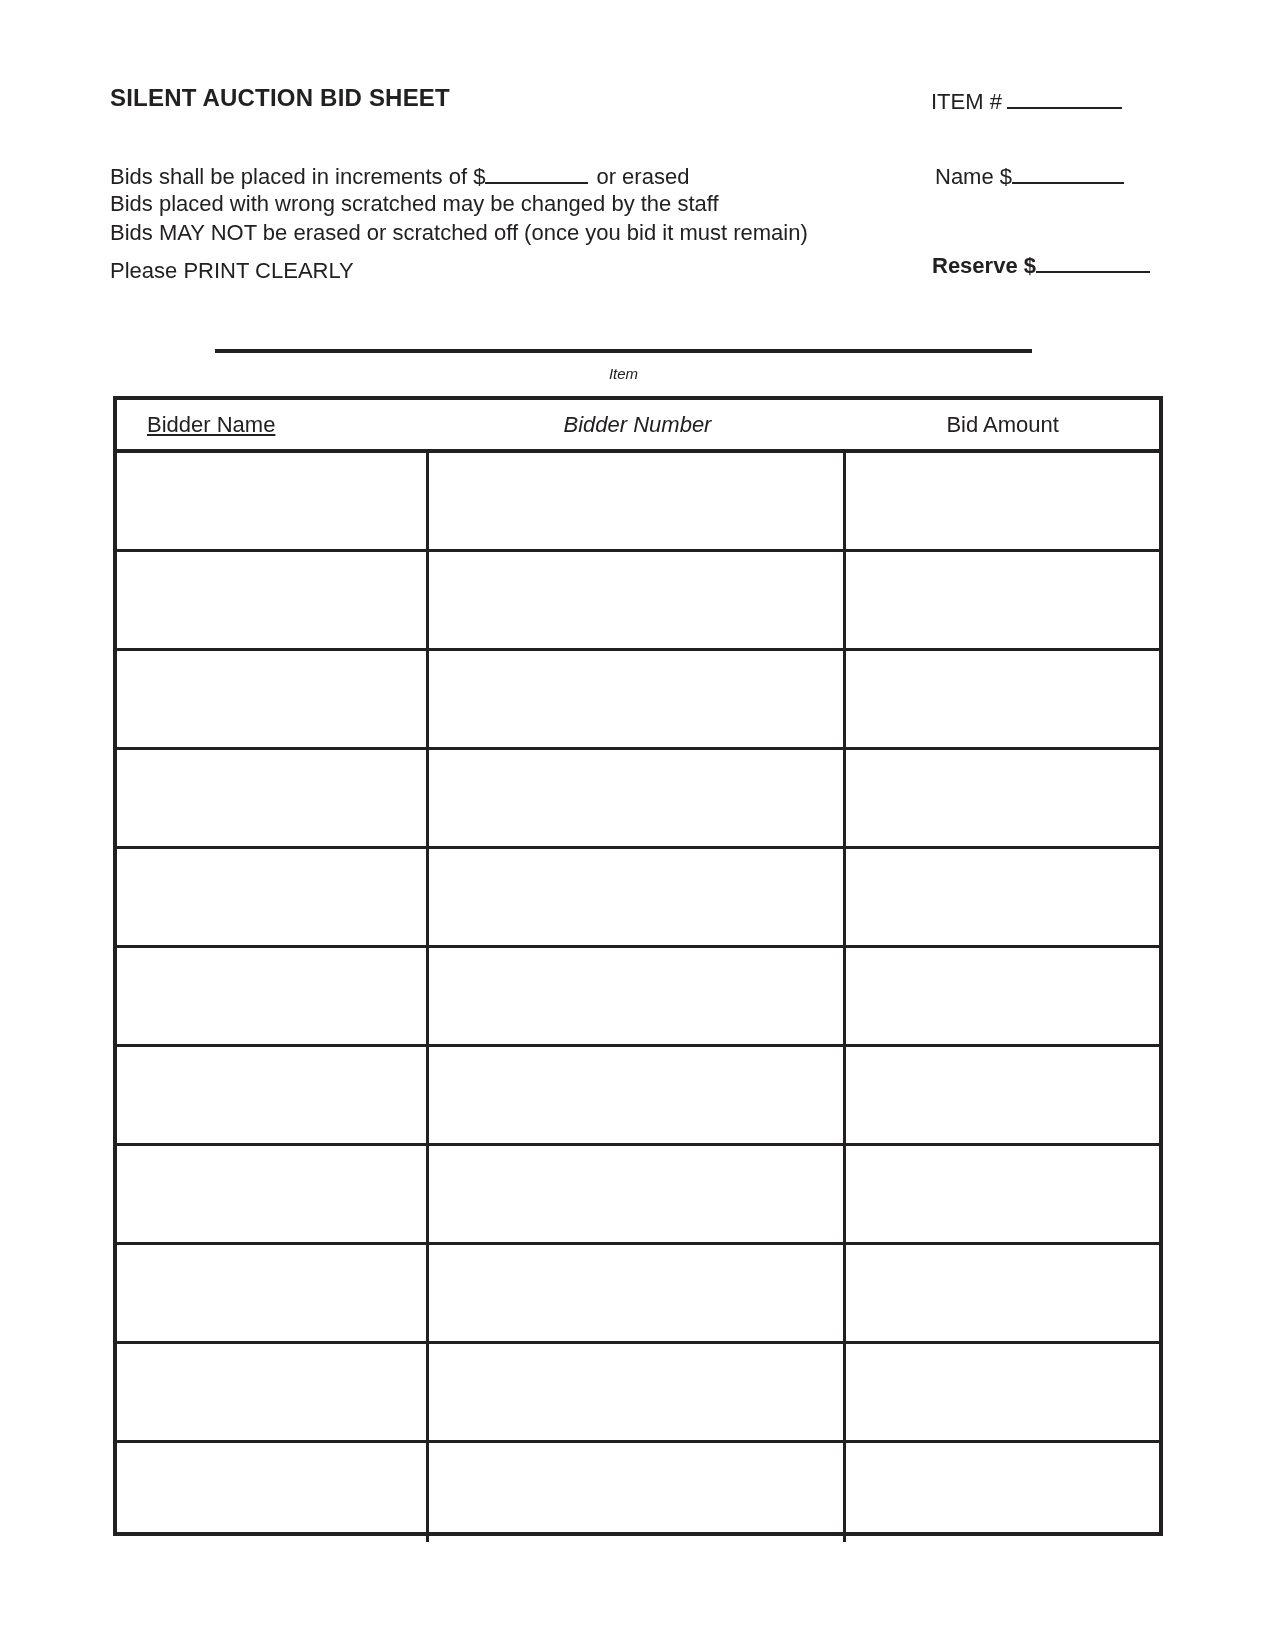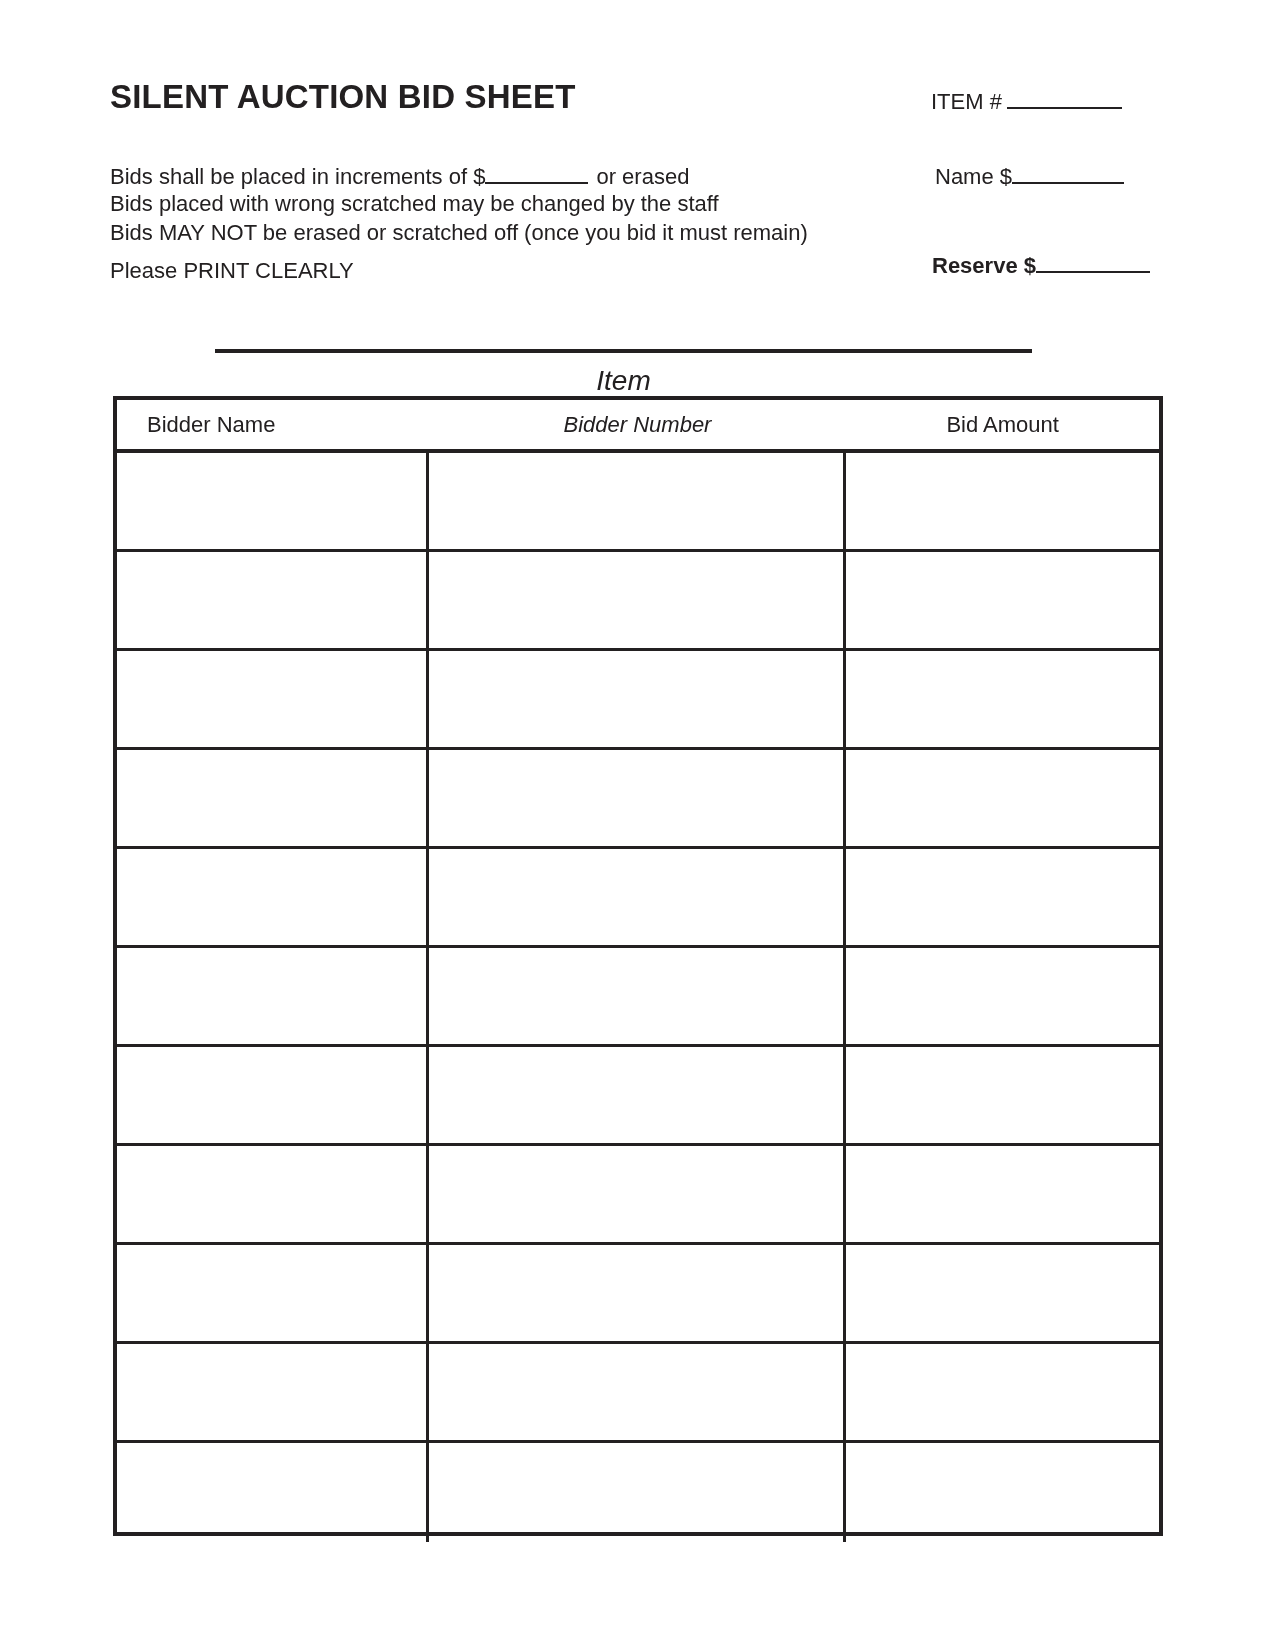--- a/index.html
+++ b/index.html
@@ -11,22 +11,22 @@
     height: 1650px;
     background: var(--paper);
     color: var(--ink);
     font-family: "Liberation Sans", sans-serif;
     font-size: 22px;
     margin: 0 auto;
     overflow: hidden;
   }
   .abs { position: absolute; white-space: nowrap; }
   .title {
-    left: 110px; top: 78px;
-    font-size: 33px; font-weight: bold; letter-spacing: 0.2px;
+    left: 110px; top: 84px;
+    font-size: 24px; font-weight: bold; letter-spacing: 0.2px;
   }
   .blank {
     display: inline-block;
     border-bottom: 2px solid var(--ink);
     height: 24px;
     vertical-align: baseline;
   }
   .item-no    { left: 931px; top: 85px; }
   .item-no .blank { width: 115px; margin-left: 5px; }
   .instr1 { left: 110px; top: 160px; }
@@ -37,38 +37,38 @@
   .value-field   { left: 935px; top: 160px; }
   .value-field .blank   { width: 112px; }
   .reserve-field { left: 932px; top: 249px; font-weight: bold; }
   .reserve-field .blank { width: 114px; }
   .item-line {
     left: 215px; top: 349px; width: 817px; height: 0;
     border-bottom: 4px solid var(--ink);
   }
   .item-caption {
     left: 215px; top: 365px; width: 817px;
-    text-align: center; font-style: italic; font-size: 28px;
+    text-align: center; font-style: italic; font-size: 15px;
   }
   .bid-table {
     position: absolute;
     left: 113px; top: 396px;
     width: 1050px; height: 1140px;
     border: 4px solid var(--ink);
     display: flex; flex-direction: column;
   }
   .thead {
     display: flex;
     height: 53px;
     border-bottom: 4px solid var(--ink);
     align-items: center;
     flex: 0 0 auto;
   }
   .thead .hcell { overflow: hidden; }
-  .hcell-1 { width: 29.9%; padding-left: 30px; text-align: left; }
+  .hcell-1 { width: 29.9%; padding-left: 30px; text-align: left; text-decoration: underline; }
   .hcell-2 { width: 40.1%; text-align: center; font-style: italic; }
   .hcell-3 { width: 30.0%; text-align: center; }
   .tbody { display: flex; flex-direction: column; flex: 1 1 auto; }
   .trow {
     display: flex;
     height: 99px;
     border-bottom: 3px solid var(--ink);
     flex: 0 0 auto;
   }
   .trow:last-child { border-bottom: none; flex: 1 1 auto; }

